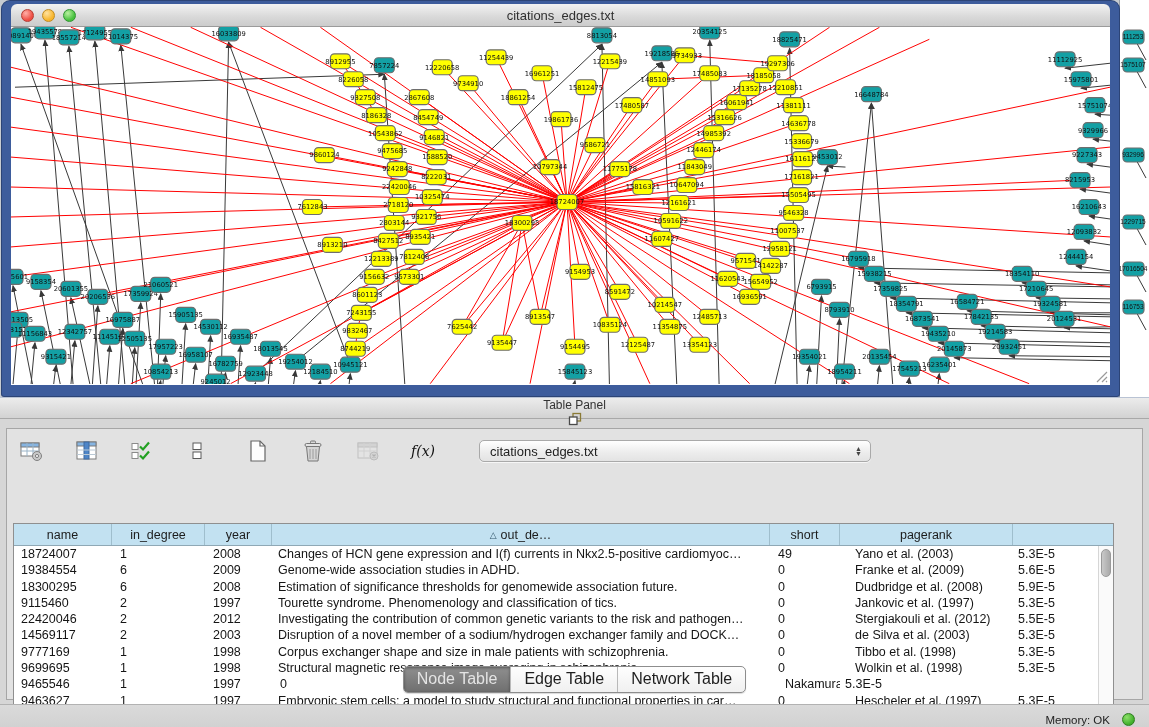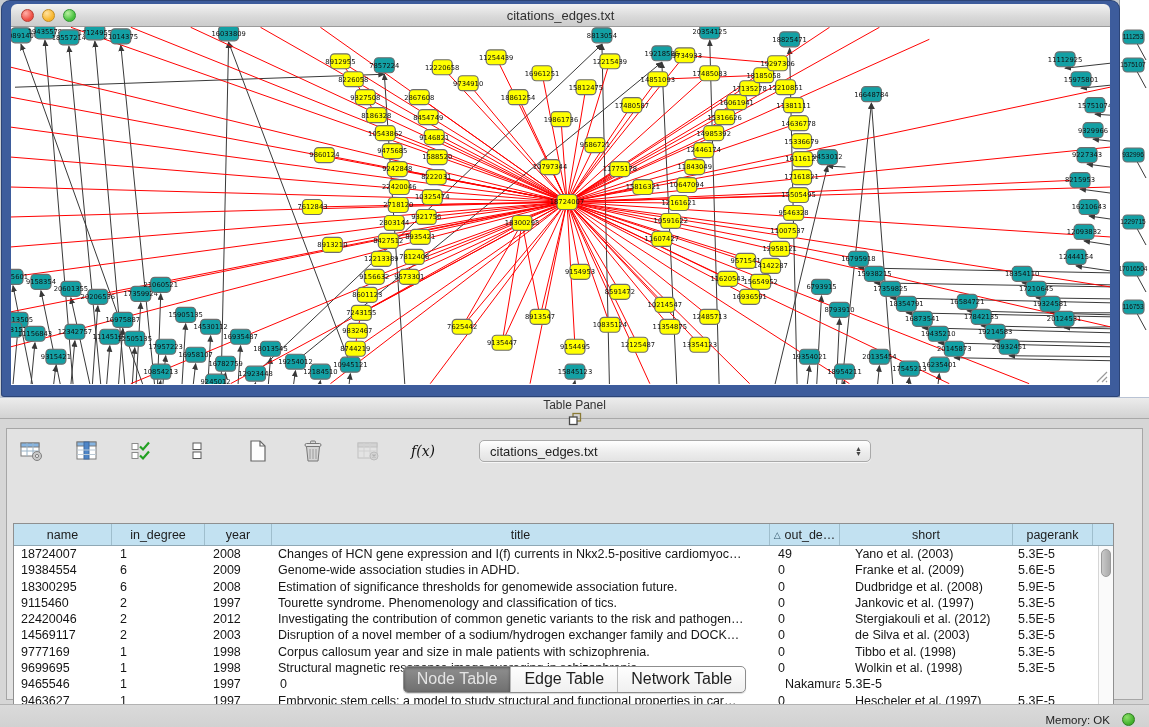--- a/index.html
+++ b/index.html
@@ -724,23 +724,20 @@
           <div class="hcell">
             <span>name</span>
           </div>
           <div class="hcell">
             <span>in_degree</span>
           </div>
           <div class="hcell">
             <span>year</span>
           </div>
           <div class="hcell">
-            <span>title</span>
-          </div>
-          <div class="hcell">
             <span class="sort-glyph">△</span>
             <span>out_de…</span>
           </div>
           <div class="hcell">
             <span>short</span>
           </div>
           <div class="hcell">
             <span>pagerank</span>
           </div>
         </div>
@@ -796,21 +793,21 @@
             <div class="cell c2">2003</div>
             <div class="cell c3">Disruption of a novel member of a sodium/hydrogen exchanger family and DOCK…</div>
             <div class="cell c4">0</div>
             <div class="cell c5">de Silva et al. (2003)</div>
             <div class="cell c6">5.3E-5</div>
           </div>
           <div class="grid-row">
             <div class="cell c0">9777169</div>
             <div class="cell c1">1</div>
             <div class="cell c2">1998</div>
-            <div class="cell c3">Corpus callosum year and size in male patients with schizophrenia.</div>
+            <div class="cell c3">Corpus exchanger shape and size in male patients with schizophrenia.</div>
             <div class="cell c4">0</div>
             <div class="cell c5">Tibbo et al. (1998)</div>
             <div class="cell c6">5.3E-5</div>
           </div>
           <div class="grid-row">
             <div class="cell c0">9699695</div>
             <div class="cell c1">1</div>
             <div class="cell c2">1998</div>
             <div class="cell c3">Structural magnetic resonance image averaging in schizophrenia.</div>
             <div class="cell c4">0</div>

